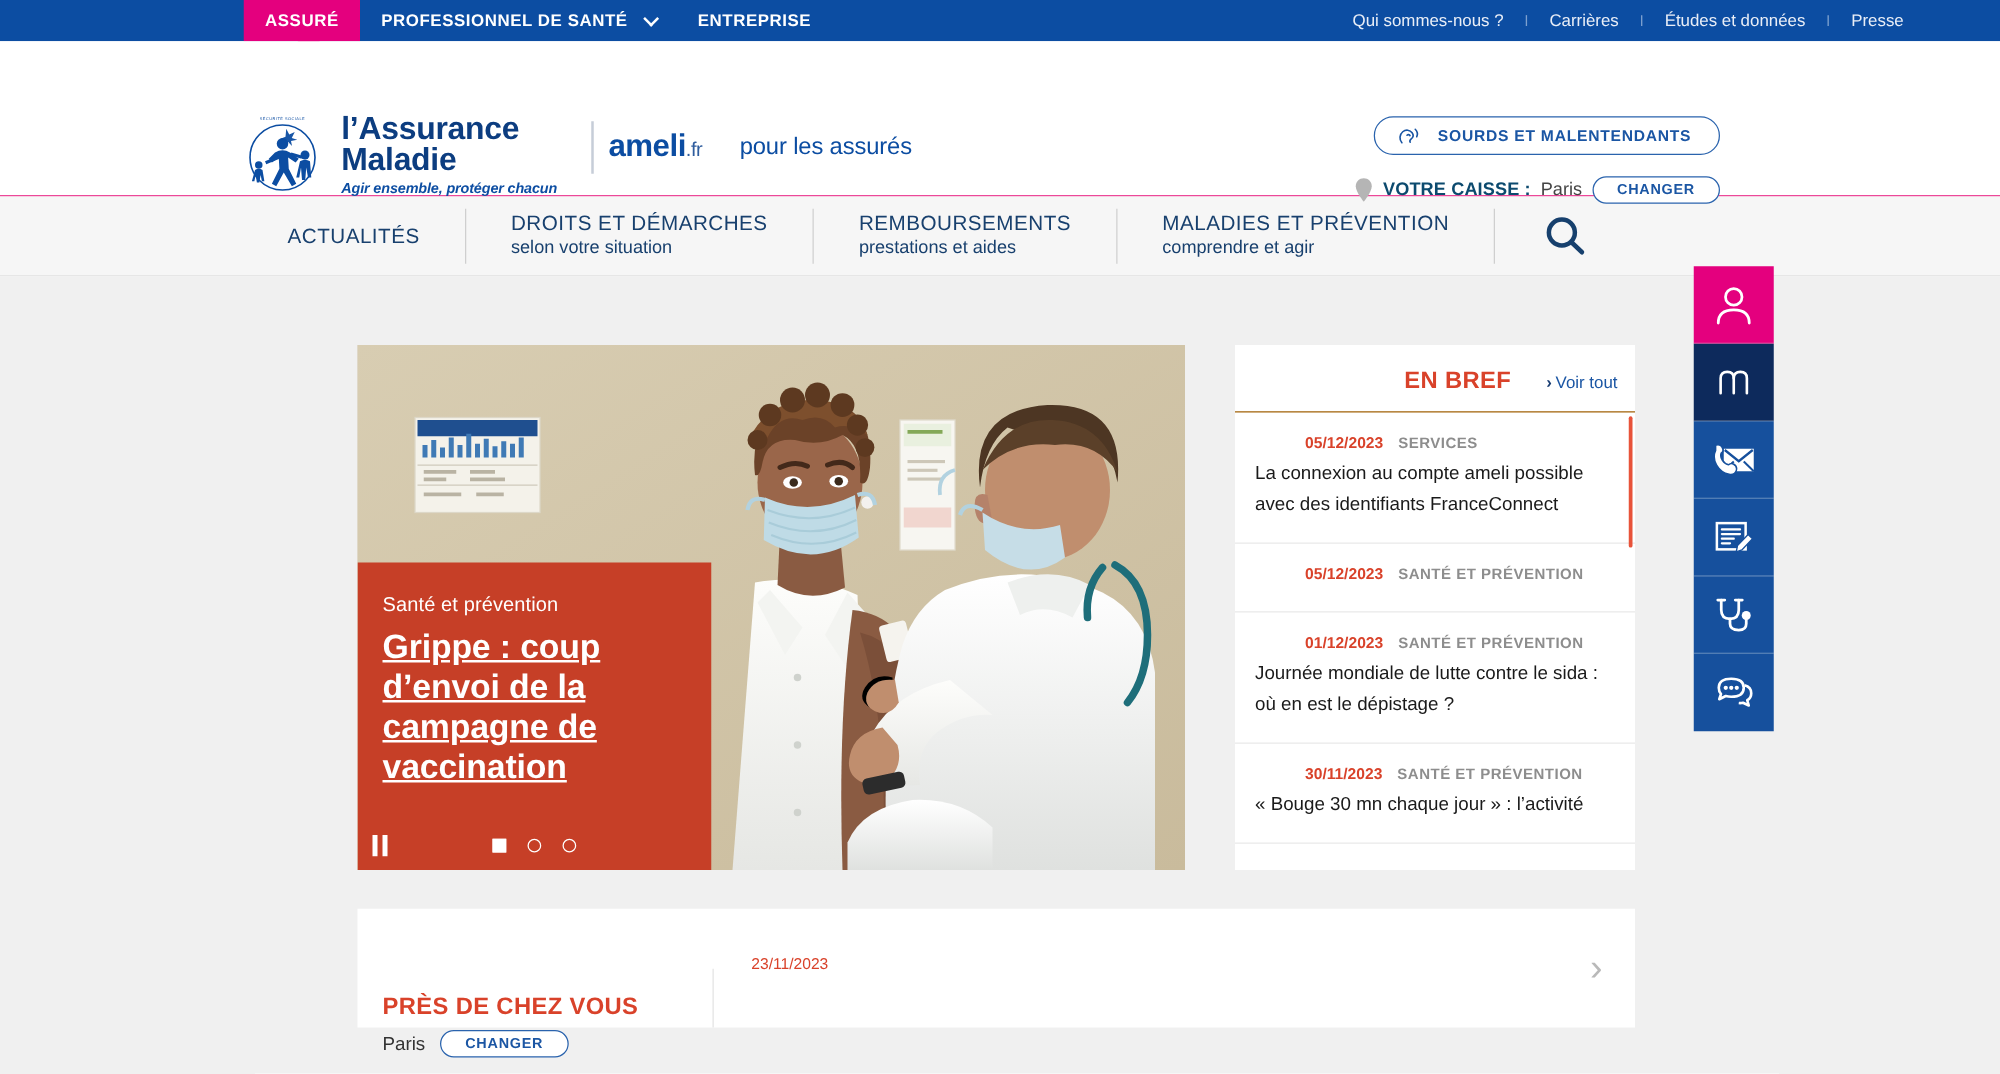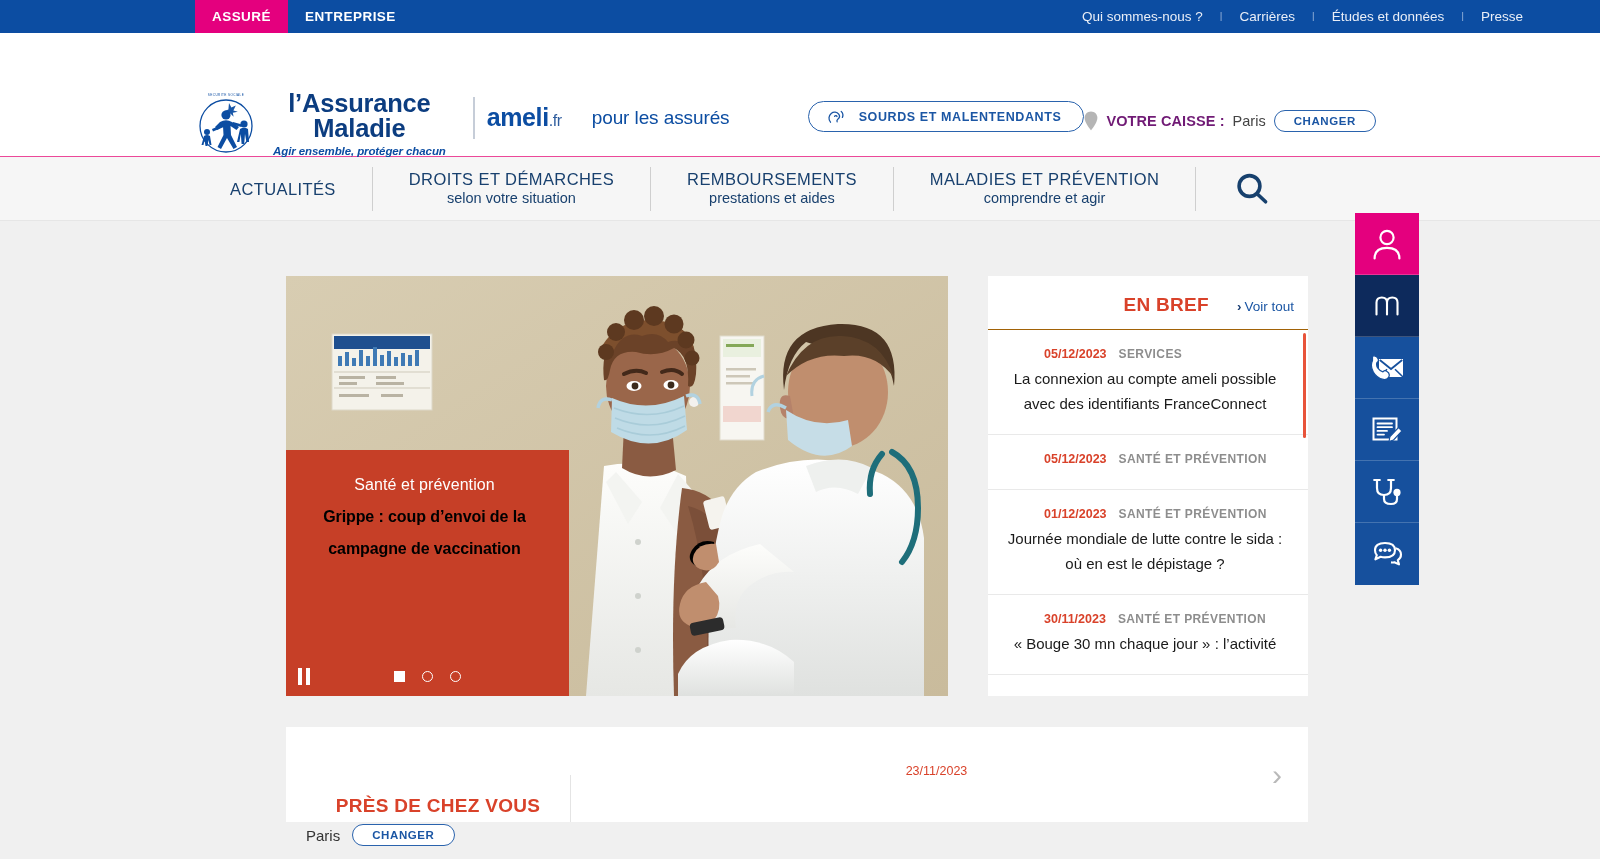--- a/index.html
+++ b/index.html
@@ -3,21 +3,21 @@
 <meta charset="utf-8">
 <style>
   * { box-sizing: border-box; margin: 0; padding: 0; }
   html, body {
     width: 1600px; height: 859px;
     overflow: hidden;
     background: #ffffff;
     font-family: "Liberation Sans", sans-serif;
     -webkit-font-smoothing: antialiased;
   }
-  .page { position: relative; width: 1600px; height: 718px; background:#ffffff;text-align:center; }
+  .page { position: relative; width: 1600px; height: 718px; background:#ffffff; }
 
   
   .topbar {
     position: relative;
     height: 33px;
     background: #0c4da2;
     display: flex;
     align-items: stretch;
     padding-left: 195px;
     padding-right: 60px;
@@ -108,42 +108,42 @@
   .forwho {
     margin-left: 30px; margin-top: 16px;
     font-size: 19px;
     color: #0c4da2;
     letter-spacing: -.1px;
   }
 
   .hdr-right {
     position: absolute;
     right: 224px; top: 60px;
-    display: flex; flex-direction: row; align-items: flex-end;
+    display: flex; flex-direction: column; align-items: flex-end;
   }
   .pill {
     border: 1px solid #2a63ad;
     border-radius: 16px;
     color: #1b56a4;
     font-size: 12.5px;
     font-weight: bold;
     letter-spacing: .6px;
     display: flex; align-items: center;
     cursor: pointer;
     background: #fff;
   }
   .pill-deaf { padding: 6px 22px 6px 16px; gap: 14px; }
   .caisse-row {
     display: flex; align-items: center;
     margin-top: 17px;
     gap: 8px;
   }
   .pin { width: 14px; height: 20px; display:block; }
   .caisse-label {
-    font-size: 14.5px; font-weight: bold; color: #701a75;
+    font-size: 14.5px; font-weight: bold; color: #0c4a6e;
     letter-spacing: .1px;
   }
   .caisse-val { font-size: 14.5px; color: #444; }
   .pill-small { padding: 4px 19px; font-size: 11.5px; border-radius: 14px; }
 
   
   .mainnav {
     height: 64px;
     background: #f6f6f6;
     display: flex;
@@ -205,26 +205,27 @@
     width: 283px; height: 246px;
     background: #c63f27;
     padding: 26px 26px 0 20px;
   }
   .hero-kicker {
     color: #ffffff;
     font-size: 16px;
     letter-spacing: .1px;
   }
   .hero-title {
-    color: #000000;
-    font-size: 16px;
+    color: #ffffff;
+    font-size: 27px;
     font-weight: bold;
     line-height: 32px;
     margin-top: 7px;
     letter-spacing: -.1px;
+    text-decoration: underline;
   }
   .hero-controls {
     position: absolute;
     left: 0; bottom: 0;
     width: 283px; height: 40px;
     display: flex; align-items: center;
   }
   .pause-btn {
     margin-left: 12px;
     width: 14px; height: 17px;
@@ -340,20 +341,24 @@
 </style>
 </head>
 <body>
 
 <div class="page">
 
   <div class="topbar">
     <div class="topbar-left">
       <div class="tb-tab active">
         <span>ASSURÉ</span>
+      </div>
+      <div class="tb-tab">
+        <span>PROFESSIONNEL DE SANTÉ</span>
+        <span class="caret"></span>
       </div>
       <div class="tb-tab">
         <span>ENTREPRISE</span>
       </div>
     </div>
     <div class="topbar-right">
       <span class="tb-link">Qui sommes-nous ?</span>
       <span class="tb-sep">l</span>
       <span class="tb-link">Carrières</span>
       <span class="tb-sep">l</span>

